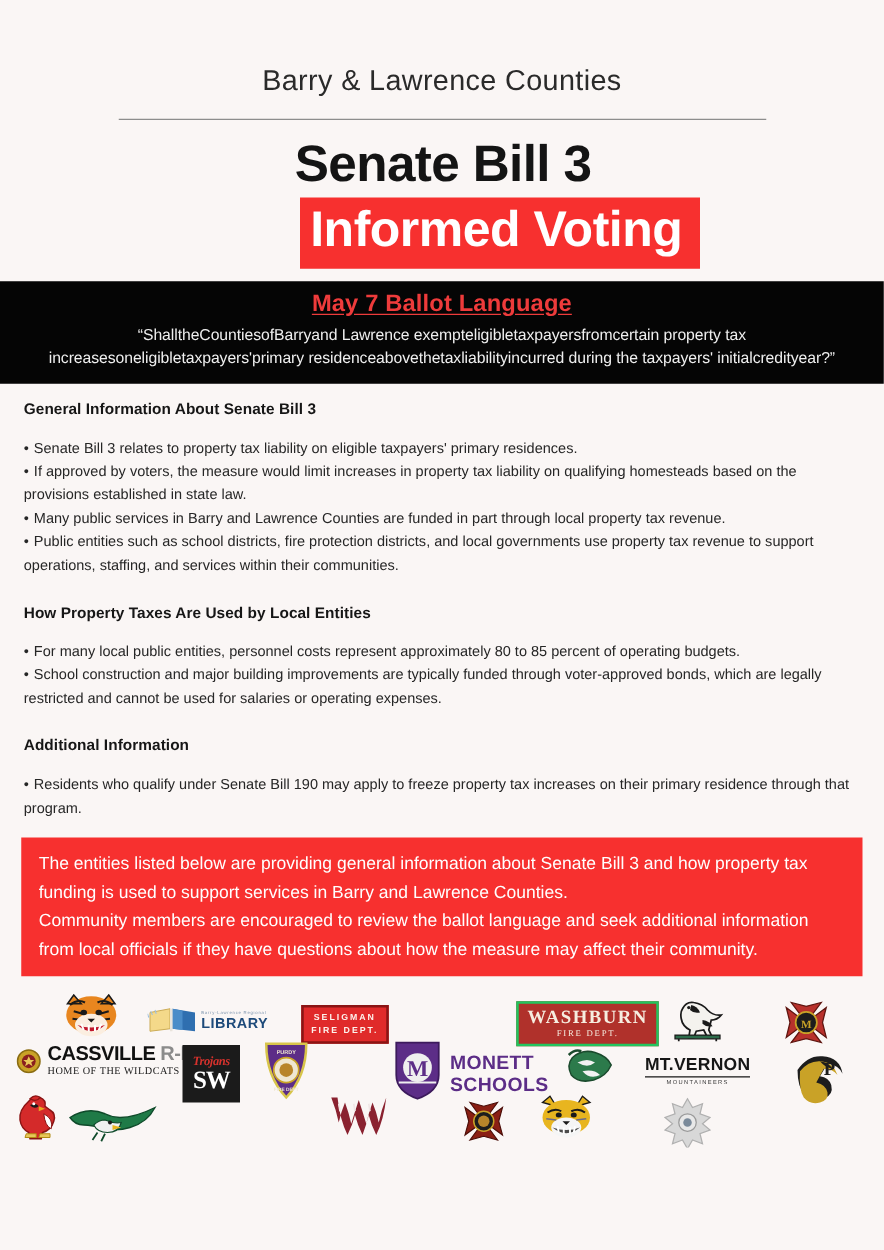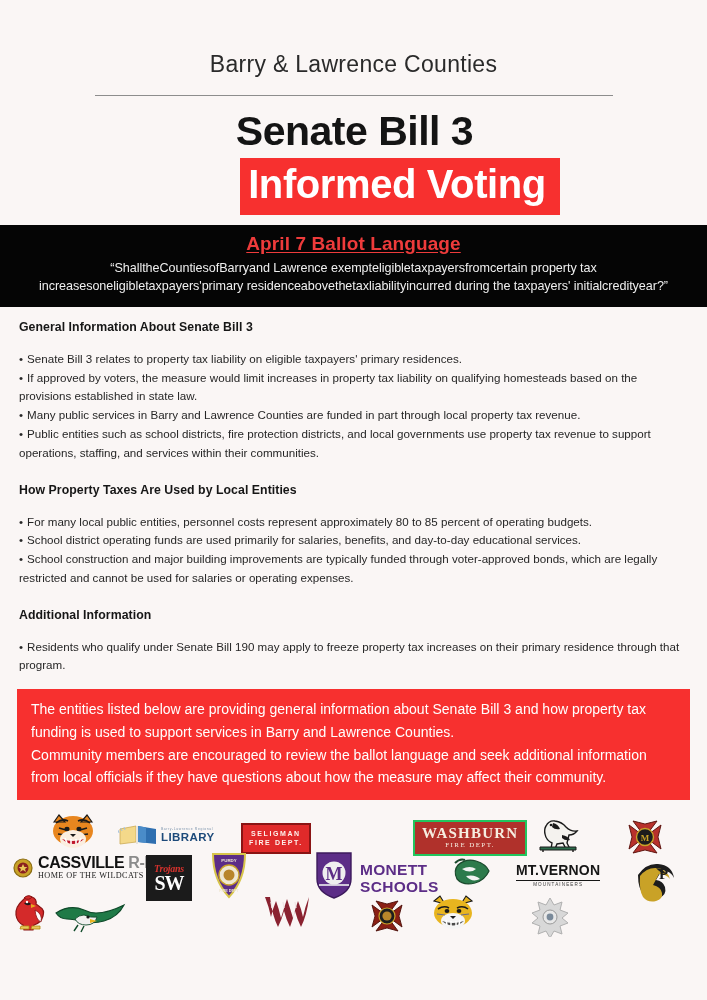--- a/index.html
+++ b/index.html
@@ -270,21 +270,21 @@
   <div class="header">
     <div class="county-line">Barry &amp; Lawrence Counties</div>
     <div class="rule"></div>
     <div class="bill-title">Senate Bill 3</div>
     <div class="banner-wrap">
       <span class="banner">Informed Voting</span>
     </div>
   </div>
 
   <div class="ballot-box">
-    <div class="ballot-heading">April 7 Ballot Language</div>
+    <div class="ballot-heading">May 7 Ballot Language</div>
     <div class="ballot-text">
       <span>“ShalltheCountiesofBarryand Lawrence exempteligibletaxpayersfromcertain property</span>
       <span>tax increasesoneligibletaxpayers'primary residenceabovethetaxliabilityincurred during</span>
       <span>the taxpayers' initialcredityear?”</span>
     </div>
   </div>
 
   <div class="content">
 
     <div class="section">
@@ -294,21 +294,20 @@
         <li>If approved by voters, the measure would limit increases in property tax liability on qualifying homesteads based on the provisions established in state law.</li>
         <li>Many public services in Barry and Lawrence Counties are funded in part through local property tax revenue.</li>
         <li>Public entities such as school districts, fire protection districts, and local governments use property tax revenue to support operations, staffing, and services within their communities.</li>
       </ul>
     </div>
 
     <div class="section">
       <div class="section-heading">How Property Taxes Are Used by Local Entities</div>
       <ul class="bullets">
         <li>For many local public entities, personnel costs represent approximately 80 to 85 percent of operating budgets.</li>
-        <li>School district operating funds are used primarily for salaries, benefits, and day-to-day educational services.</li>
         <li>School construction and major building improvements are typically funded through voter-approved bonds, which are legally restricted and cannot be used for salaries or operating expenses.</li>
       </ul>
     </div>
 
     <div class="section">
       <div class="section-heading">Additional Information</div>
       <ul class="bullets">
         <li>Residents who qualify under Senate Bill 190 may apply to freeze property tax increases on their primary residence through that program.</li>
       </ul>
     </div>

